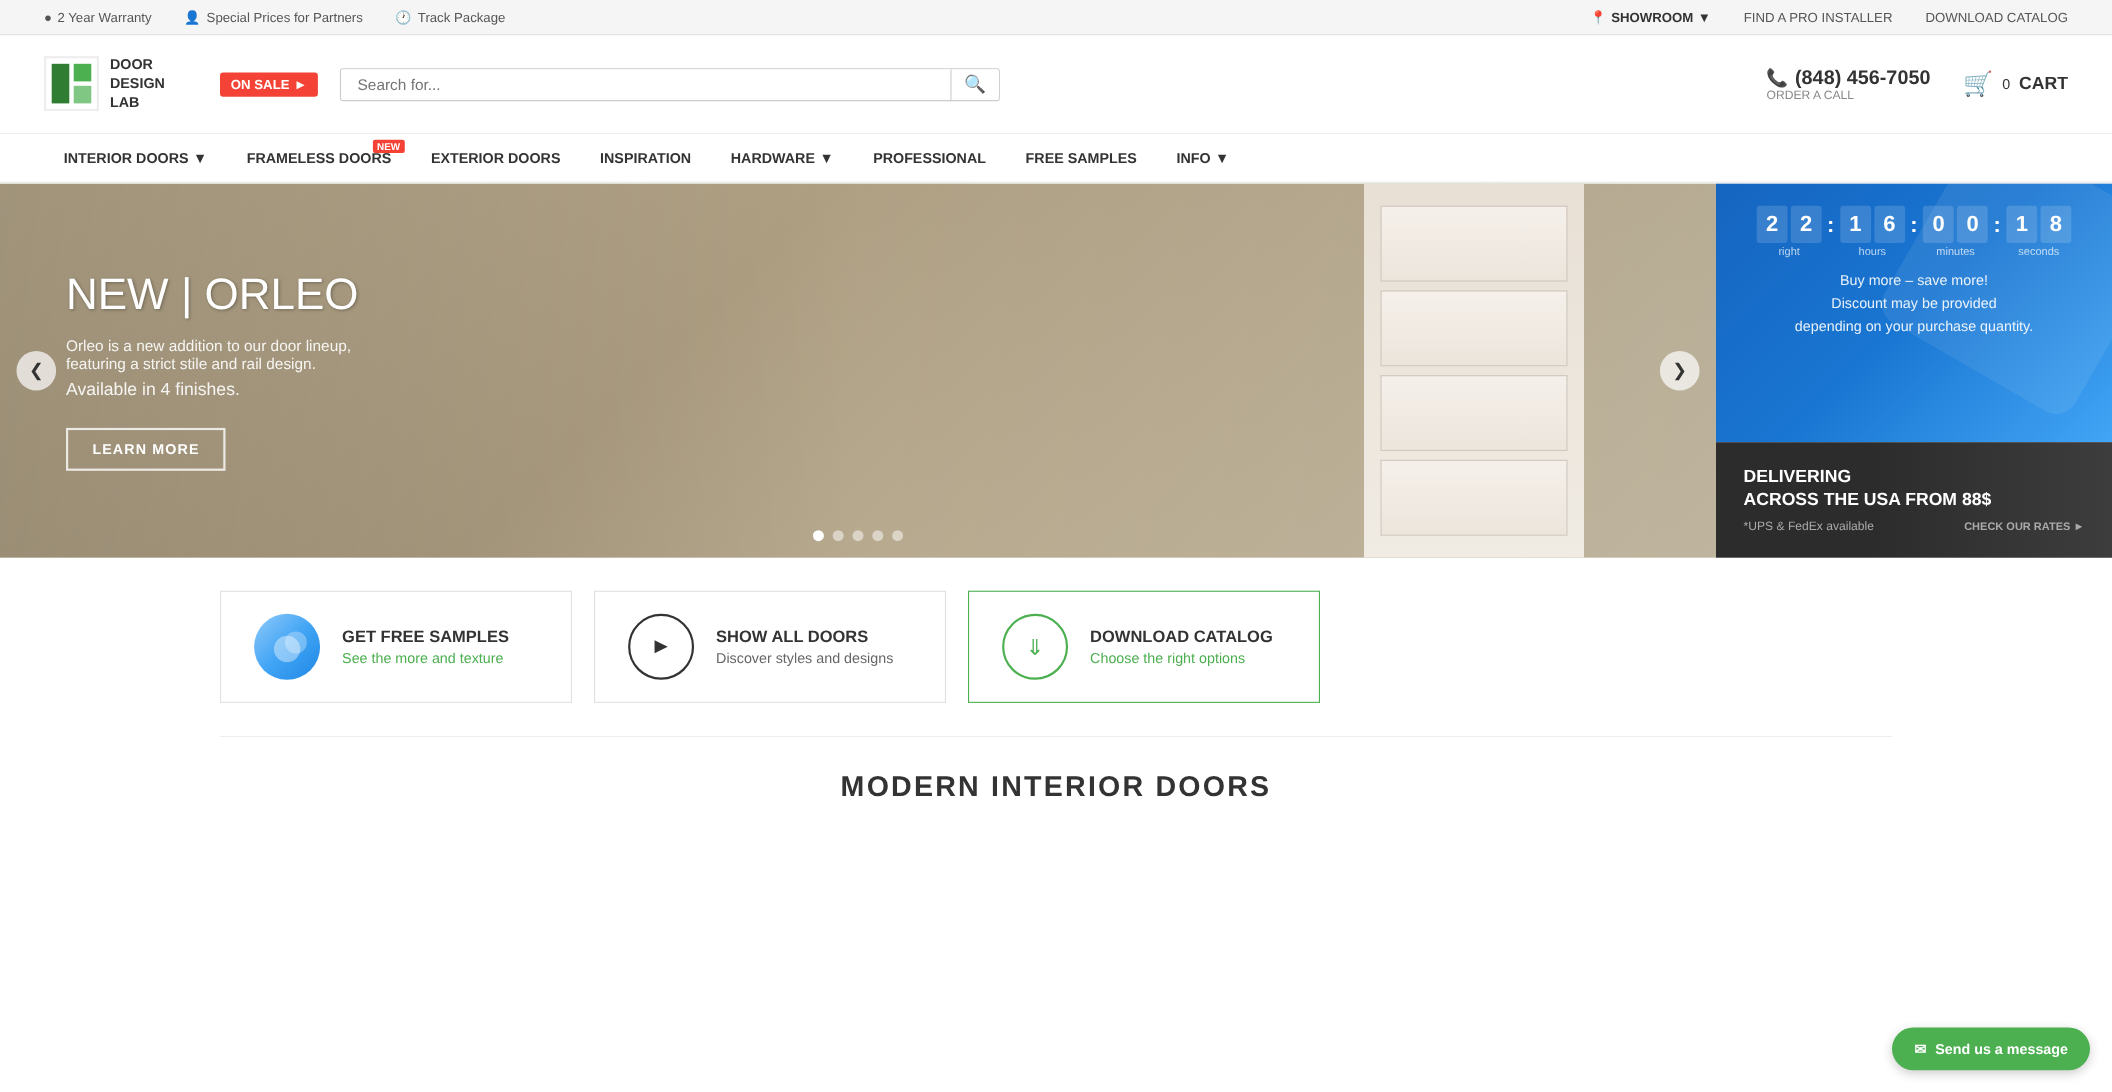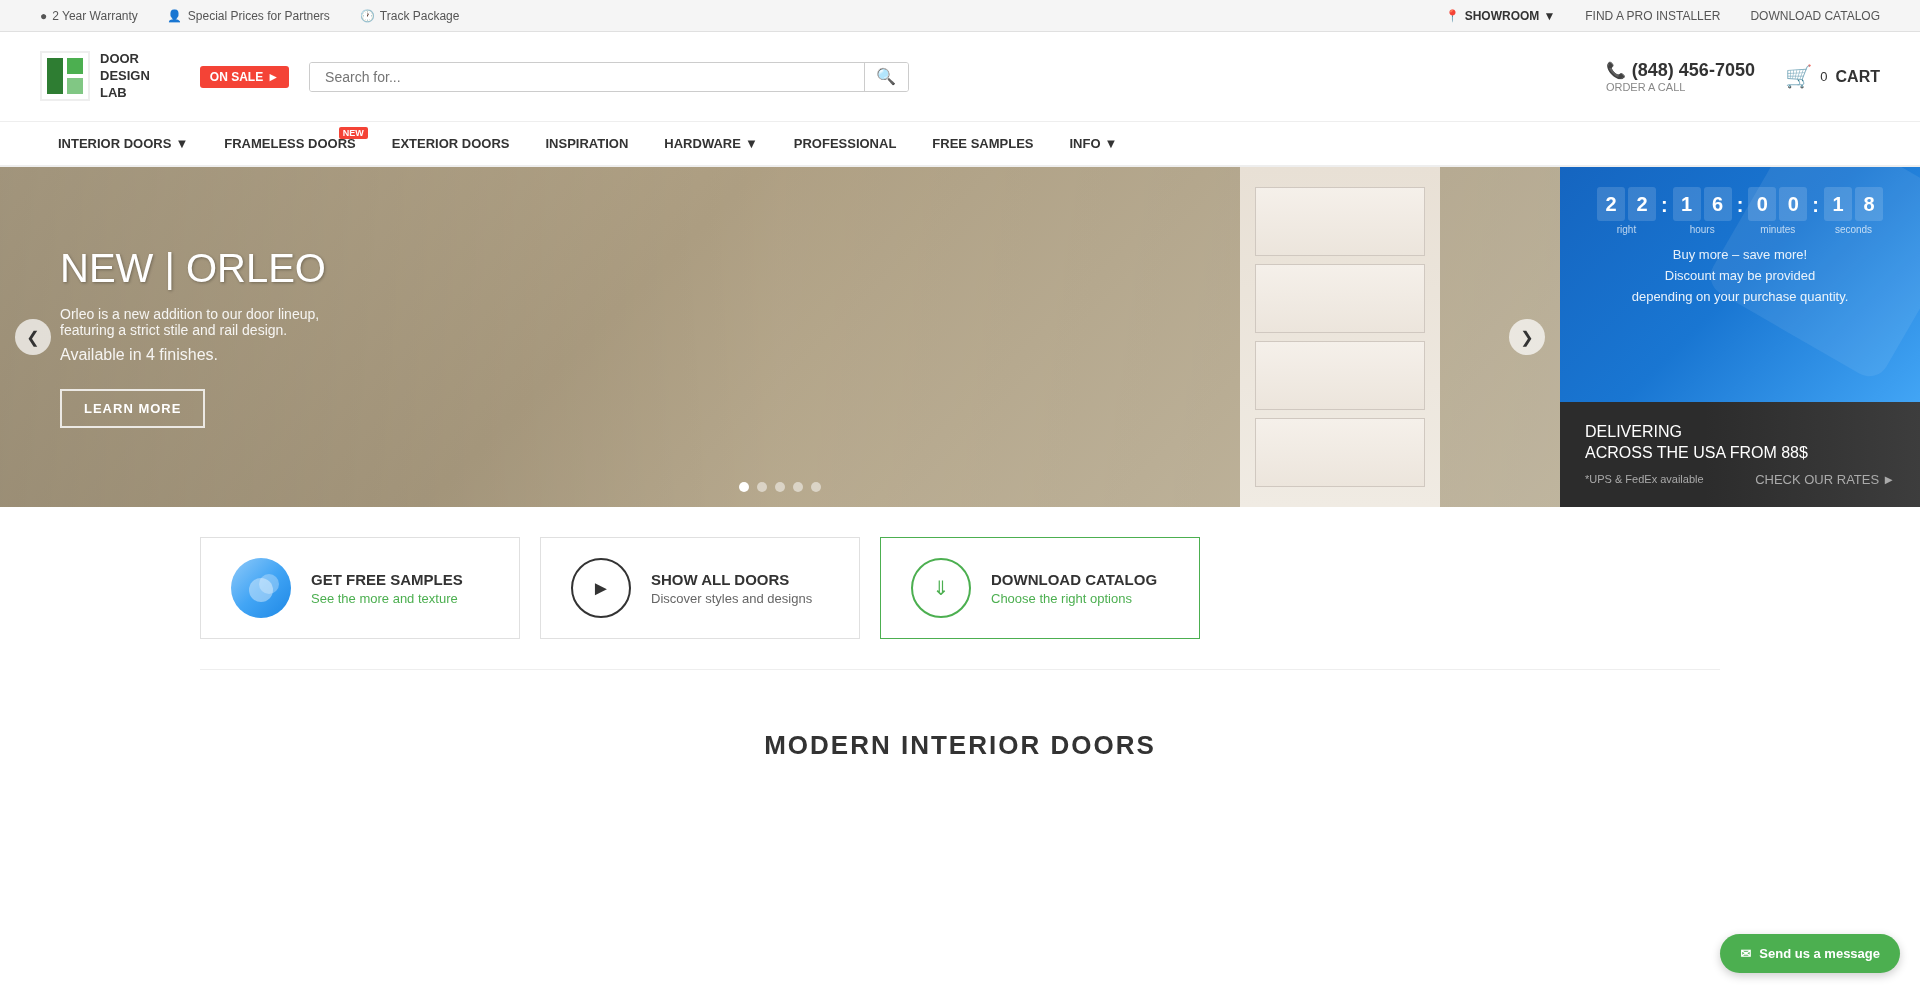--- a/index.html
+++ b/index.html
@@ -304,41 +304,41 @@
       justify-content: center;
     }
     .delivery-bg {
       position: absolute;
       right: 0; top: 0; bottom: 0;
       width: 60%;
       background: linear-gradient(to left, rgba(100,100,100,0.3), transparent);
     }
     .delivery-title {
       font-size: 16px;
-      font-weight: normal;
+      font-weight: bold;
       color: #fff;
       line-height: 1.3;
       text-transform: uppercase;
       position: relative;
       z-index: 1;
     }
     .delivery-sub {
       font-size: 11px;
       color: #aaa;
       margin-top: 8px;
       position: relative;
       z-index: 1;
       display: flex;
       align-items: center;
       justify-content: space-between;
     }
     .check-rates {
       color: #aaa;
-      font-size: 13px;
-      display: flex; align-items: center; gap: 3px;
+      font-size: 10px;
+      display: flex; align-items: center; gap: 3px; font-weight: bold;
     }
 
     
     .cta-section {
       display: flex;
       gap: 0;
       padding: 30px 200px;
       justify-content: flex-start;
       gap: 20px;
     }
@@ -390,21 +390,20 @@
       height: 1px;
       background: #eee;
       margin: 0 200px;
     }
     .section-title {
       font-size: 26px;
       font-weight: bold;
       color: #333;
       letter-spacing: 2px;
       text-transform: uppercase;
-      margin-top: 30px;
     }
 
     
     .chat-btn {
       position: fixed;
       bottom: 20px;
       right: 20px;
       background: #4caf50;
       color: #fff;
       padding: 12px 20px;

